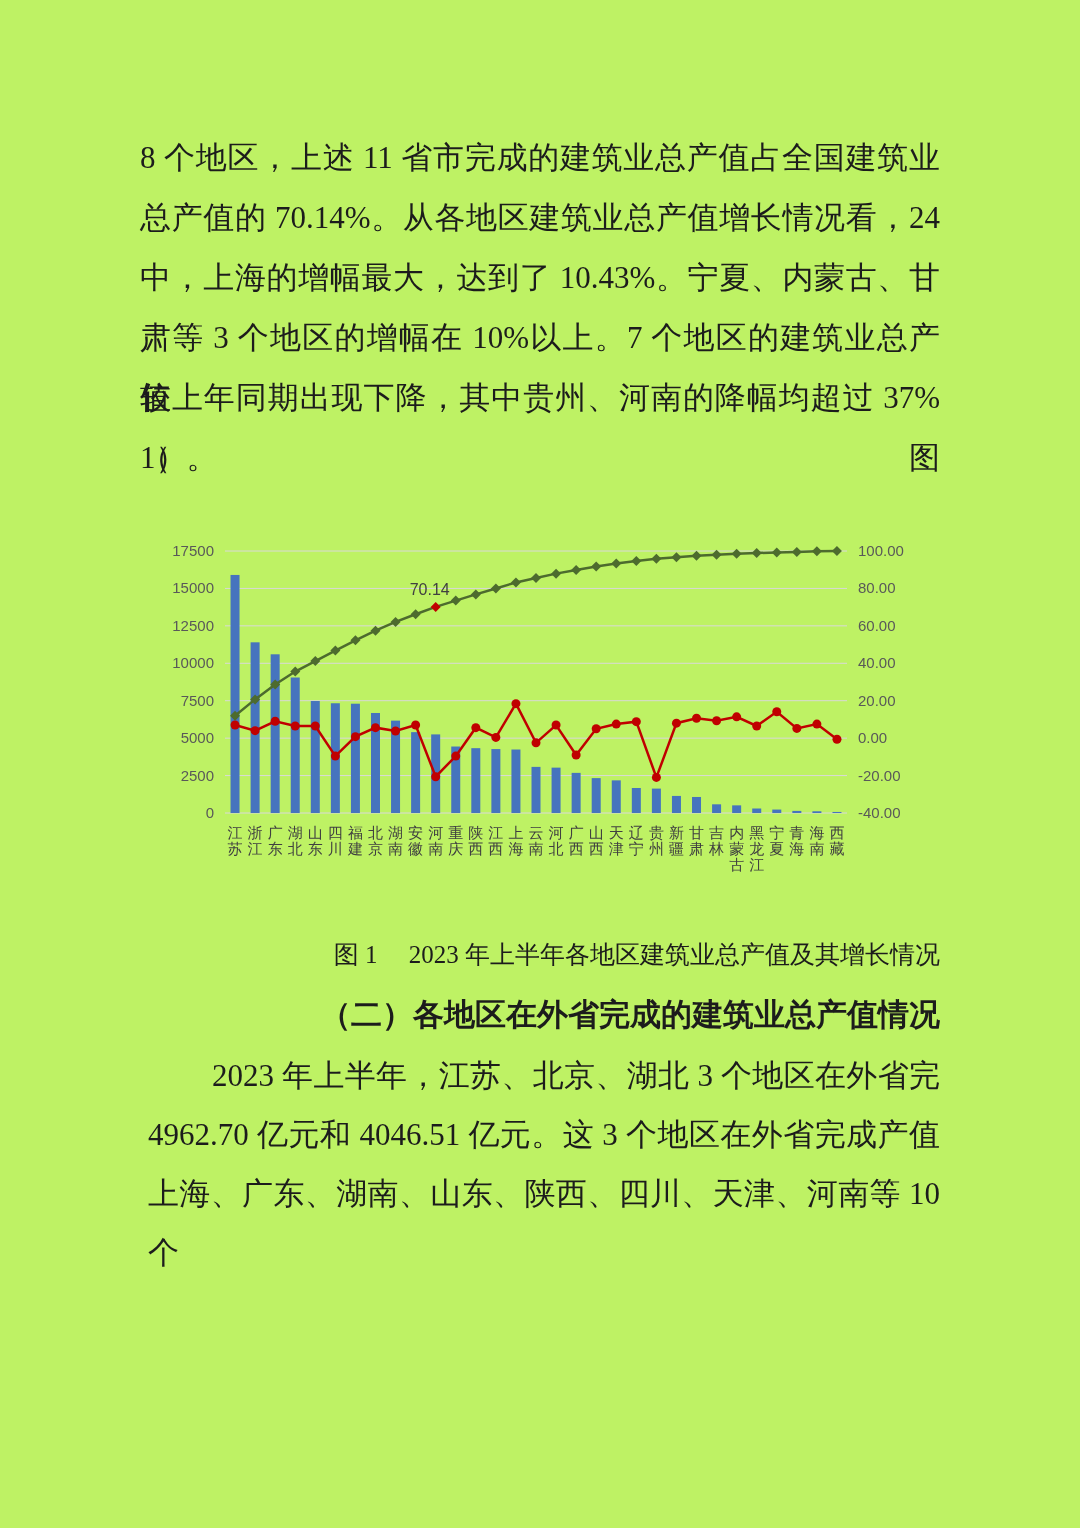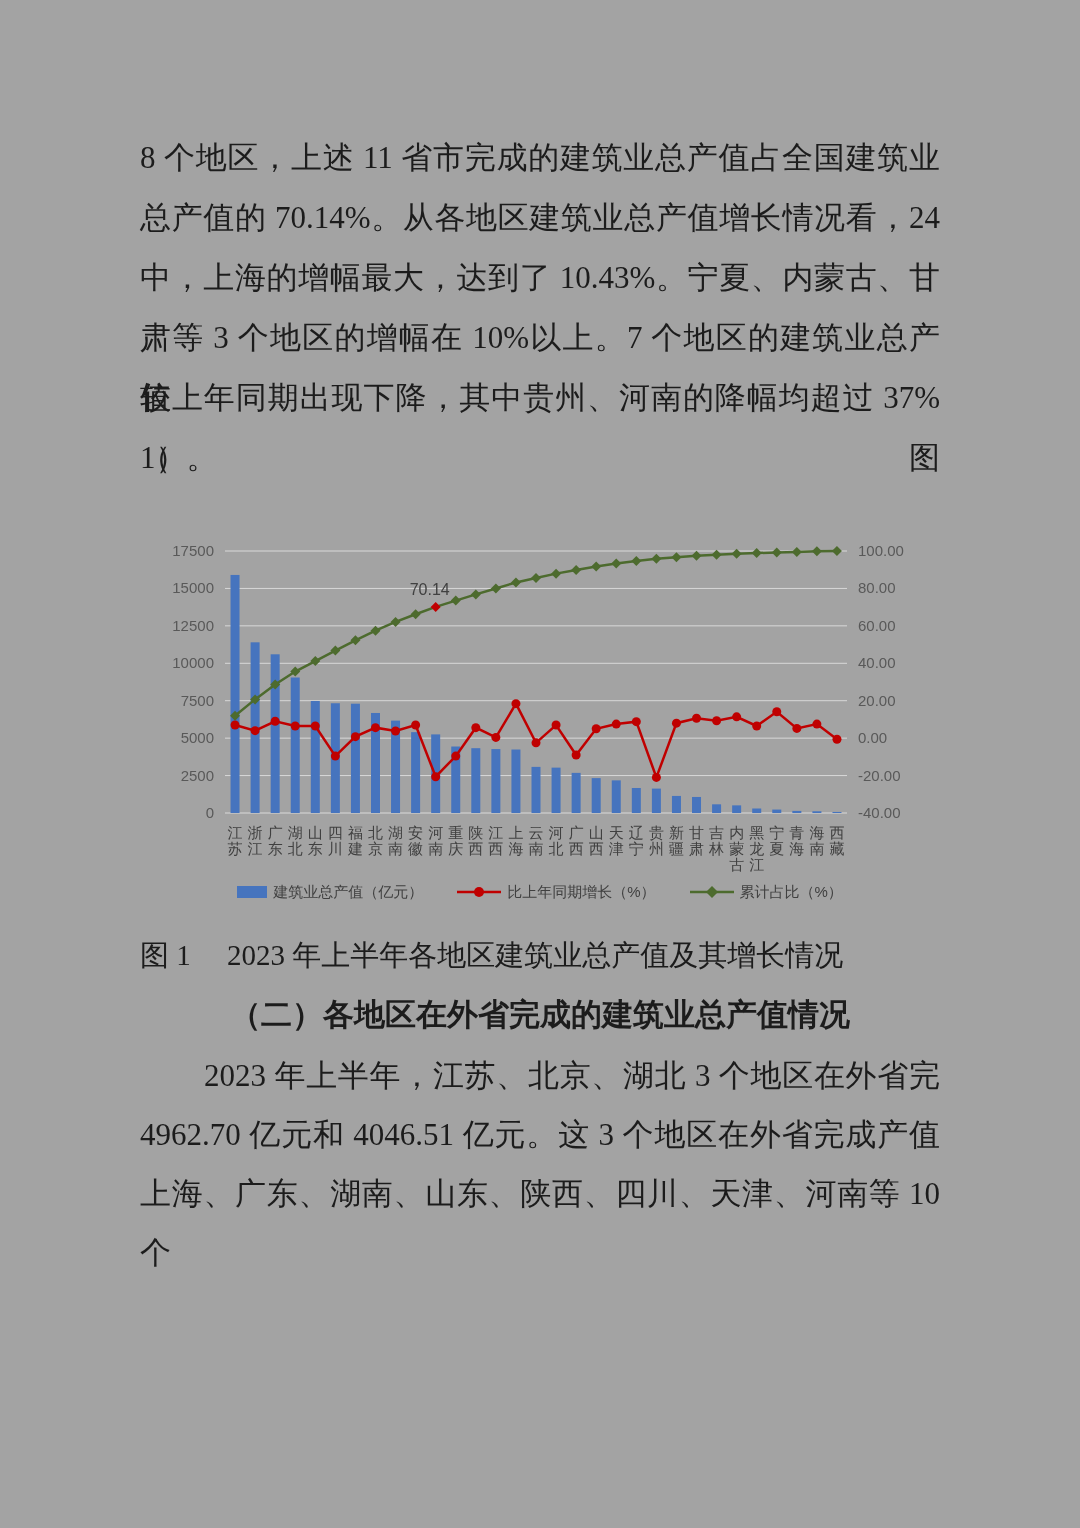--- a/index.html
+++ b/index.html
@@ -1,34 +1,34 @@
 <!DOCTYPE html>
 <html><head>
 <meta charset="utf-8">
 <style>
   html,body{margin:0;padding:0;background:#ffffff;}
   .page{
-    position:relative;width:1080px;height:1528px;margin:0 auto;background:#a3a3a3;
+    position:relative;width:1080px;height:1528px;margin:0 auto;background:#bef264;
     font-family:"Liberation Serif","DejaVu Serif",serif;color:#1c1c1c;overflow:hidden;
   }
   .para{position:absolute;left:140px;width:800px;font-size:31px;}
   .para .tline{height:60px;line-height:60px;white-space:nowrap0;}
   .just{text-align:justify;text-align-last:justify;}
   .plain{text-align:left;}
   #para1{top:128px;}
   #para2{top:1046px;}
-  #para2 .tline{height:59px;line-height:59px;}
+  #para2 .tline{height:59px;line-height:59px;margin-left:8px;}
   .indent{padding-left:64px;}
   #figcaption{
     position:absolute;left:140px;top:926px;width:800px;height:58px;line-height:58px;
-    text-align:left;font-size:29px;
+    text-align:right;font-size:25px;
   }
   #heading{
     position:absolute;left:140px;top:986px;width:800px;height:58px;line-height:58px;
-    text-align:center;font-size:31px;font-weight:bold;
+    text-align:right;font-size:31px;font-weight:bold;
   }
   #chart-wrap{position:absolute;left:140px;top:535px;width:800px;height:380px;}
   #chart-svg{display:block;font-family:"Liberation Sans","DejaVu Sans",sans-serif;}
   #legend{
     position:absolute;left:0;top:343px;width:800px;height:28px;
     display:flex;justify-content:center;align-items:center;gap:34px;
     font-family:"Liberation Sans","DejaVu Sans",sans-serif;font-size:15px;color:#404040;
   }
   .legend-item{display:flex;align-items:center;gap:6px;}
   .swatch{display:inline-block;width:30px;height:12px;}
@@ -195,44 +195,20 @@
         <text x="536.4516129032259" y="303" text-anchor="middle" font-size="15" fill="#404040"><tspan x="536.4516129032259" dy="0">新</tspan><tspan x="536.4516129032259" dy="16">疆</tspan></text>
         <text x="556.516129032258" y="303" text-anchor="middle" font-size="15" fill="#404040"><tspan x="556.516129032258" dy="0">甘</tspan><tspan x="556.516129032258" dy="16">肃</tspan></text>
         <text x="576.5806451612904" y="303" text-anchor="middle" font-size="15" fill="#404040"><tspan x="576.5806451612904" dy="0">吉</tspan><tspan x="576.5806451612904" dy="16">林</tspan></text>
         <text x="596.6451612903227" y="303" text-anchor="middle" font-size="15" fill="#404040"><tspan x="596.6451612903227" dy="0">内</tspan><tspan x="596.6451612903227" dy="16">蒙</tspan><tspan x="596.6451612903227" dy="16">古</tspan></text>
         <text x="616.7096774193549" y="303" text-anchor="middle" font-size="15" fill="#404040"><tspan x="616.7096774193549" dy="0">黑</tspan><tspan x="616.7096774193549" dy="16">龙</tspan><tspan x="616.7096774193549" dy="16">江</tspan></text>
         <text x="636.7741935483872" y="303" text-anchor="middle" font-size="15" fill="#404040"><tspan x="636.7741935483872" dy="0">宁</tspan><tspan x="636.7741935483872" dy="16">夏</tspan></text>
         <text x="656.8387096774194" y="303" text-anchor="middle" font-size="15" fill="#404040"><tspan x="656.8387096774194" dy="0">青</tspan><tspan x="656.8387096774194" dy="16">海</tspan></text>
         <text x="676.9032258064517" y="303" text-anchor="middle" font-size="15" fill="#404040"><tspan x="676.9032258064517" dy="0">海</tspan><tspan x="676.9032258064517" dy="16">南</tspan></text>
         <text x="696.9677419354839" y="303" text-anchor="middle" font-size="15" fill="#404040"><tspan x="696.9677419354839" dy="0">西</tspan><tspan x="696.9677419354839" dy="16">藏</tspan></text>
       </svg>
-    <div id="legend">
-      <span class="legend-item">
-        <span class="swatch" id="bar-swatch" style="background: rgb(70, 116, 190);"></span>
-        <span>建筑业总产值（亿元）</span>
-      </span>
-      <span class="legend-item">
-        <span id="growth-icon-holder" style="color: rgb(192, 0, 0);">
-          <svg class="licon" width="44" height="14" viewBox="0 0 44 14">
-            <line x1="0" y1="7" x2="44" y2="7" stroke="currentColor" stroke-width="2.5"></line>
-            <circle cx="22" cy="7" r="5" fill="currentColor"></circle>
-          </svg>
-        </span>
-        <span>比上年同期增长（%）</span>
-      </span>
-      <span class="legend-item">
-        <span id="cum-icon-holder" style="color: rgb(77, 107, 46);">
-          <svg class="licon" width="44" height="14" viewBox="0 0 44 14">
-            <line x1="0" y1="7" x2="44" y2="7" stroke="currentColor" stroke-width="2.5"></line>
-            <path d="M22 1 L28 7 L22 13 L16 7 Z" fill="currentColor"></path>
-          </svg>
-        </span>
-        <span>累计占比（%）</span>
-      </span>
-    </div>
   </div>
 
   <div id="figcaption">图 1　 2023 年上半年各地区建筑业总产值及其增长情况</div>
 
   <div id="heading">（二）各地区在外省完成的建筑业总产值情况</div>
 
   <div class="para" id="para2">
     <div class="tline just indent">2023 年上半年，江苏、北京、湖北 3 个地区在外省完</div>
     <div class="tline just">4962.70 亿元和 4046.51 亿元。这 3 个地区在外省完成产值</div>
     <div class="tline just">上海、广东、湖南、山东、陕西、四川、天津、河南等 10 个</div>

